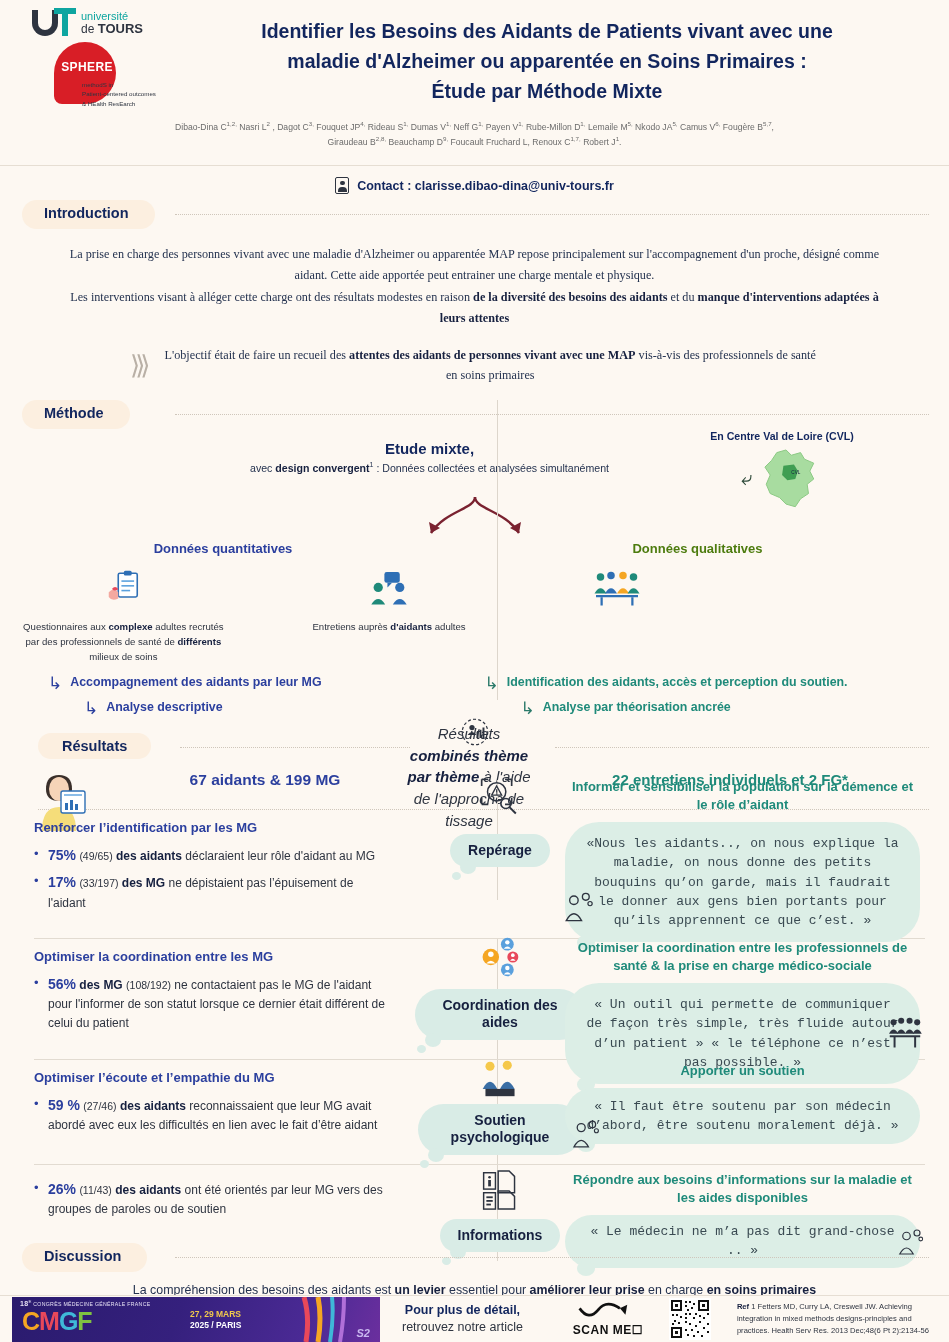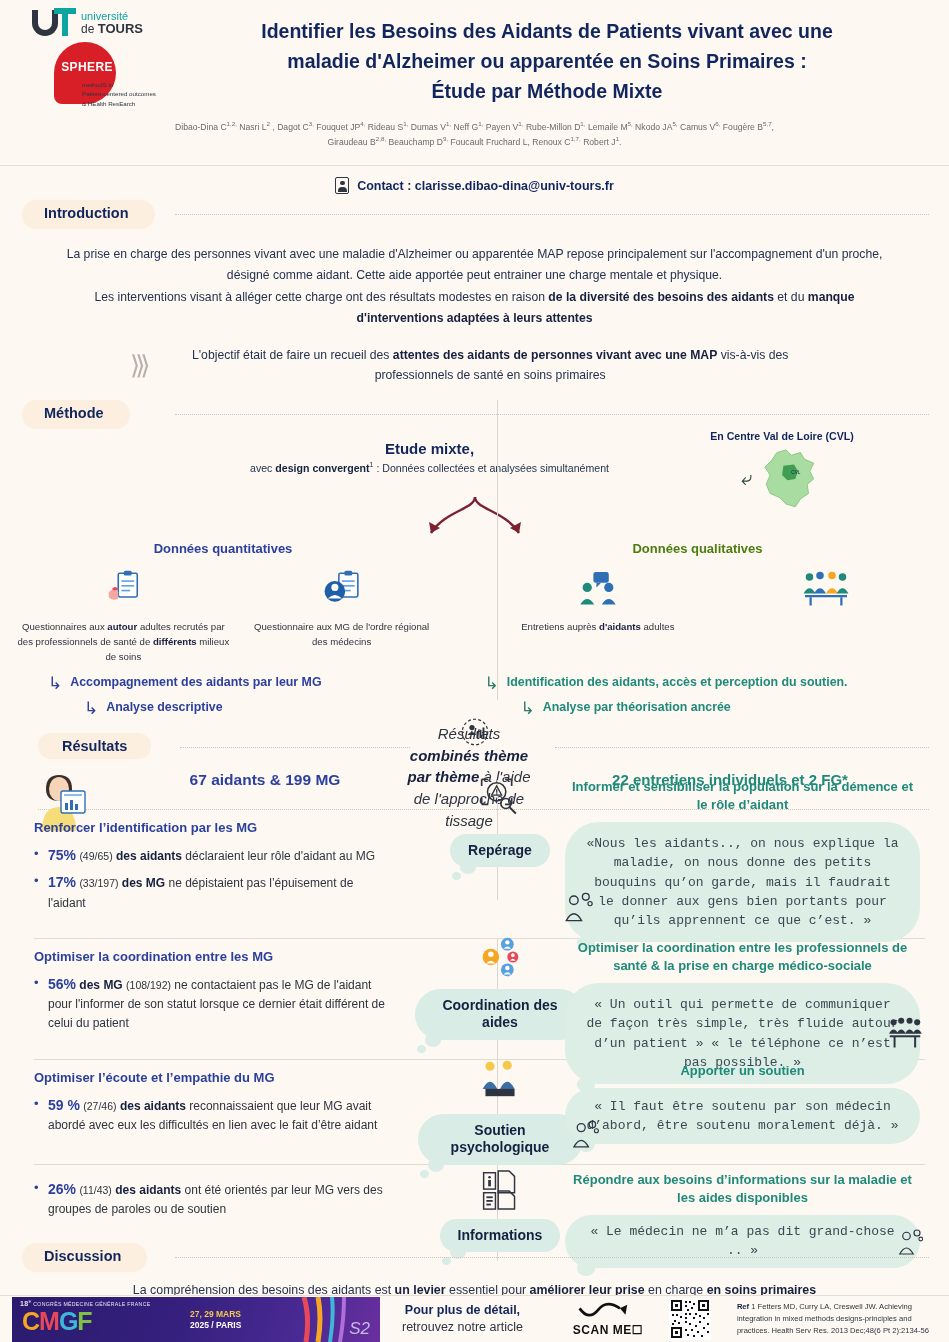--- a/index.html
+++ b/index.html
@@ -88,21 +88,21 @@
   }
   .sec-dots {
     position:absolute; left:175px; right:20px; top:14px;
     border-top: 1.5px dotted #cfc6bb;
   }
   .sec-head.m { }
 
   
   .intro {
     padding: 14px 60px 0 60px; text-align:center;
-    font-size: 12.2px; color:#24324f; line-height:1.68;
+    font-size: 12.2px; color:#24324f; line-height:1.68;font-family:Liberation Serif, serif;
   }
   .intro b { color:#16203f; }
   .obj-row {
     display:flex; align-items:center; justify-content:center; gap:16px;
     margin-top:16px; padding: 0 70px;
   }
   .chev { color:#b9b0a6; font-size: 26px; letter-spacing:-5px; font-weight:300; }
   .obj-text { font-size:12.2px; color:#24324f; line-height:1.6; text-align:center; }
   .obj-text b { color:#16203f; }
 
@@ -250,21 +250,21 @@
   .cmgf-top { position:absolute; left:8px; top:2px; font-size:5.2px; color:#e8e2f5; letter-spacing:0.3px; }
   .cmgf-top .n { font-size:7px; font-weight:bold; }
   .cmgf-letters { position:absolute; left:10px; top:10px; font-size:25px; font-weight:bold; letter-spacing:-1px; }
   .cmgf-letters span:nth-child(1){ color:#f5a623; }
   .cmgf-letters span:nth-child(2){ color:#e8485a; }
   .cmgf-letters span:nth-child(3){ color:#3fb8d8; }
   .cmgf-letters span:nth-child(4){ color:#7fc241; }
   .cmgf-date { position:absolute; left:178px; top:12px; font-size:8.5px; color:#f2c94c; font-weight:bold; line-height:1.3; }
   .cmgf-date .w { color:#ffffff; }
   .cmgf-fig { position:absolute; right:6px; top:0; width:90px; height:45px; }
-  .cmgf-s { position:absolute; right:10px; bottom:3px; font-size:17px; color:#c9b8f0; font-weight:normal; font-style:italic; }
+  .cmgf-s { position:absolute; right:10px; bottom:3px; font-size:11px; color:#c9b8f0; font-weight:bold; font-style:italic; }
 
   .scan-block { display:flex; align-items:center; gap:0; margin-left: 22px; }
   .scan-text { text-align:center; line-height:1.35; }
   .scan-text .l1 { font-size:12.5px; font-weight:bold; color:#12265e; }
   .scan-text .l2 { font-size:12.5px; color:#2e3440; }
   .scanme { margin-left: 40px; text-align:center; position:relative; width:90px; }
   .scanme-word { font-size:12px; font-weight:bold; color:#111; letter-spacing:0.5px; }
   .scan-arrow { position:relative; height:22px; }
   .qr {
     width: 42px; height:42px; margin-left: 16px;
@@ -387,37 +387,24 @@
       <svg width="38" height="38" viewBox="0 0 48 48">
         <rect x="18" y="4" width="24" height="30" rx="2" fill="#fff" stroke="#2e6fb5" stroke-width="2"></rect>
         <rect x="25" y="1" width="10" height="6" rx="2" fill="#2e6fb5"></rect>
         <line x1="22" y1="14" x2="38" y2="14" stroke="#5aa0dd" stroke-width="2"></line>
         <line x1="22" y1="20" x2="38" y2="20" stroke="#5aa0dd" stroke-width="2"></line>
         <line x1="22" y1="26" x2="33" y2="26" stroke="#5aa0dd" stroke-width="2"></line>
         <path d="M6 28 q6 -6 12 0 l0 8 q-8 4 -12 -2 z" fill="#f4a9a0"></path>
         <path d="M10 24 q4 -5 8 0 q-4 4 -8 0 z" fill="#e8485a"></path>
       </svg>
       <div class="cap">
-        <span>Questionnaires aux </span><b>autour</b><span> adultes recrutés par des professionnels de santé de </span><b>différents</b><span> milieux de soins</span>
-      </div>
-    </div>
-
-    <div class="icell b">
-      <svg width="38" height="38" viewBox="0 0 48 48">
-        <rect x="20" y="4" width="24" height="30" rx="2" fill="#fff" stroke="#2e6fb5" stroke-width="2"></rect>
-        <rect x="27" y="1" width="10" height="6" rx="2" fill="#2e6fb5"></rect>
-        <line x1="24" y1="14" x2="40" y2="14" stroke="#5aa0dd" stroke-width="2"></line>
-        <line x1="24" y1="20" x2="40" y2="20" stroke="#5aa0dd" stroke-width="2"></line>
-        <line x1="24" y1="26" x2="35" y2="26" stroke="#5aa0dd" stroke-width="2"></line>
-        <circle cx="15" cy="27" r="13" fill="#1e5fa8"></circle>
-        <circle cx="15" cy="22" r="4.5" fill="#fff"></circle>
-        <path d="M6 36 q9 -9 18 0 z" fill="#fff"></path>
-      </svg>
-      <div class="cap"><span>Questionnaire aux MG de l'ordre régional des médecins</span></div>
-    </div>
+        <span>Questionnaires aux </span><b>complexe</b><span> adultes recrutés par des professionnels de santé de </span><b>différents</b><span> milieux de soins</span>
+      </div>
+    </div>
+
 
     <div class="icell c">
       <svg width="40" height="38" viewBox="0 0 52 48">
         <rect x="20" y="2" width="20" height="14" rx="3" fill="#2e6fb5"></rect>
         <path d="M24 16 l0 6 l6 -6 z" fill="#2e6fb5"></path>
         <circle cx="12" cy="22" r="6" fill="#1f8a7a"></circle>
         <path d="M3 44 q9 -14 18 0 z" fill="#1f8a7a"></path>
         <circle cx="40" cy="22" r="6" fill="#2e6fb5"></circle>
         <path d="M31 44 q9 -14 18 0 z" fill="#2e6fb5"></path>
       </svg>
@@ -612,21 +599,21 @@
       </ul>
     </div>
     <div class="r-mid" style="top:-2px;">
       <svg width="40" height="40" viewBox="0 0 44 44">
         <circle cx="11" cy="9" r="5" fill="#f5c84a"></circle>
         <circle cx="30" cy="8" r="5" fill="#f5c84a"></circle>
         <path d="M3 34 q8 -16 16 0 z" fill="#3a6ea5"></path>
         <path d="M22 34 q8 -16 16 0 z" fill="#3a6ea5"></path>
         <rect x="6" y="34" width="32" height="8" fill="#2e3440"></rect>
       </svg>
-      <div style="margin-top:12px;"><span class="r-cloud" style="display:inline-block;max-width:165px;">Soutien psychologique</span></div>
+      <div style="margin-top:2px;"><span class="r-cloud" style="display:inline-block;max-width:165px;">Soutien psychologique</span></div>
     </div>
     <div class="r-right" style="top:2px;">
       <h4>Apporter un soutien</h4>
       <div class="quote small">« Il faut être soutenu par son médecin d’abord, être soutenu moralement déjà. »</div>
     </div>
     <div style="position:absolute;left:570px;top:58px;">
       <svg width="32" height="32" viewBox="0 0 40 40">
         <circle cx="14" cy="12" r="5" fill="none" stroke="#2e3440" stroke-width="1.6"></circle>
         <path d="M5 36 q9 -16 18 0 z" fill="none" stroke="#2e3440" stroke-width="1.6"></path>
         <circle cx="28" cy="8" r="4" fill="none" stroke="#2e3440" stroke-width="1.6"></circle>

